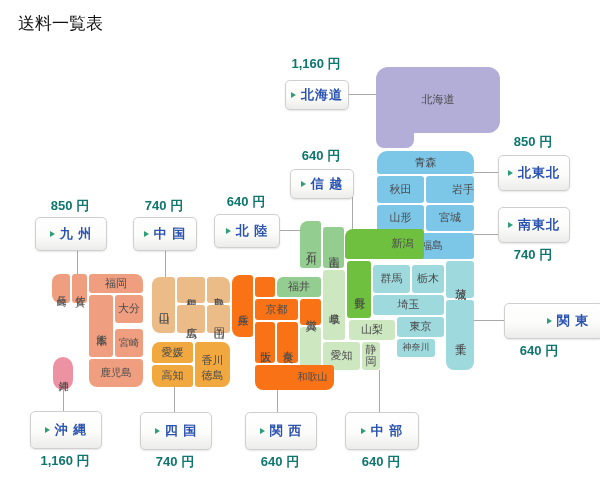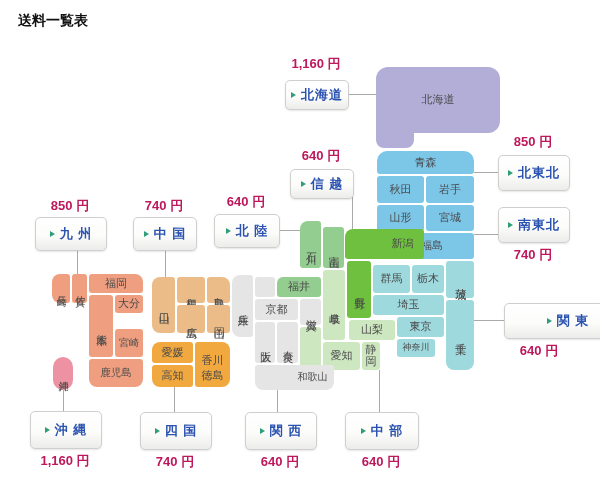--- a/index.html
+++ b/index.html
@@ -1,61 +1,61 @@
 <!DOCTYPE html>
 <html><head>
 <meta charset="utf-8">
 <style>
   html,body{margin:0;padding:0;background:#fff;}
   body{font-family:"Liberation Sans","DejaVu Sans",sans-serif;}
   .stage{position:relative;width:600px;height:493px;background:#ffffff;overflow:hidden;}
-  .title{position:absolute;left:18px;top:12px;font-size:14px;font-weight:bold;color:#111;}
+  .title{position:absolute;left:18px;top:12px;font-size:17px;font-weight:normal;color:#111;}
   
   .cell{position:absolute;display:flex;align-items:center;justify-content:center;
         color:#4a4a4a;font-size:11px;line-height:1.05;border-radius:3px;text-align:center;}
   .v{writing-mode:vertical-rl;text-orientation:upright;letter-spacing:1px;}
   .r-hok{background:#b3aed8}
   .r-toh{background:#7cc6e8}
   .r-kan{background:#9ed9de}
   .r-sin{background:#6fc03e}
   .r-rik{background:#94cd90}
   .r-chb{background:#cde7c0}
-  .r-ksi{background:#e5e5e5}
+  .r-ksi{background:#f97316}
   .r-cgk{background:#ecbc88}
   .r-sik{background:#f1a83e}
   .r-kyu{background:#ef9f80}
   .r-oki{background:#ed92a2}
   
   .btn{position:absolute;display:flex;align-items:center;justify-content:center;gap:5px;
        background:linear-gradient(180deg,#ffffff 0%,#fcfcfb 55%,#ececea 100%);
        border:1px solid #cfcfcf;border-radius:5px;box-shadow:0 1px 2px rgba(0,0,0,.10);
        color:#2a52b0;font-size:13px;font-weight:bold;cursor:pointer;letter-spacing:1px;}
   .tri{width:0;height:0;border-left:5px solid #2e9e7a;border-top:3.5px solid transparent;
        border-bottom:3.5px solid transparent;flex:0 0 auto;}
-  .price{position:absolute;width:90px;text-align:center;font-size:13px;font-weight:bold;color:#be185d;}
+  .price{position:absolute;width:90px;text-align:center;font-size:13px;font-weight:bold;color:#0f766e;}
   .line{position:absolute;background:#a9a9a9;}
 </style>
 </head>
 <body>
 
 <div class="stage">
   <div class="title">送料一覧表</div>
 
   <div class="cell r-hok" style="left:376px;top:67px;width:124px;height:66px;border-radius:12px 12px 12px 0;">
       <span>北海道</span>
     </div>
   <div class="cell r-hok" style="left:376px;top:133px;width:38px;height:15px;border-radius:0 0 8px 8px;"></div>
 
   <div class="cell r-toh" style="left:377px;top:151px;width:97px;height:23px;border-radius:10px 10px 3px 3px;">
       <span>青森</span>
     </div>
   <div class="cell r-toh" style="left:377px;top:176px;width:47px;height:27px;">
       <span>秋田</span>
     </div>
-  <div class="cell r-toh" style="left:426px;top:176px;width:48px;height:27px;">
+  <div class="cell r-toh" style="left:426px;top:176px;width:48px;height:27px;justify-content:flex-end;">
       <span>岩手</span>
     </div>
   <div class="cell r-toh" style="left:377px;top:205px;width:47px;height:26px;">
       <span>山形</span>
     </div>
   <div class="cell r-toh" style="left:426px;top:205px;width:48px;height:26px;">
       <span>宮城</span>
     </div>
   <div class="cell r-toh" style="left:390px;top:233px;width:84px;height:26px;">
       <span>福島</span>
@@ -170,21 +170,21 @@
     </div>
   <div class="cell r-kyu v" style="left:72px;top:274px;width:15px;height:29px;font-size:10px;">
       <span>佐賀</span>
     </div>
   <div class="cell r-kyu" style="left:89px;top:274px;width:54px;height:19px;border-radius:3px 8px 3px 3px;">
       <span>福岡</span>
     </div>
   <div class="cell r-kyu v" style="left:89px;top:295px;width:24px;height:62px;">
       <span>熊本</span>
     </div>
-  <div class="cell r-kyu" style="left:115px;top:295px;width:28px;height:18px;">
+  <div class="cell r-kyu" style="left:115px;top:295px;width:28px;height:28px;">
       <span>大分</span>
     </div>
   <div class="cell r-kyu" style="left:115px;top:329px;width:28px;height:28px;font-size:10px;">
       <span>宮崎</span>
     </div>
   <div class="cell r-kyu" style="left:89px;top:359px;width:54px;height:28px;font-size:10.5px;border-radius:3px 3px 8px 8px;">
       <span>鹿児島</span>
     </div>
 
   <div class="cell r-oki v" style="left:53px;top:357px;width:20px;height:33px;border-radius:10px;font-size:10px;">

